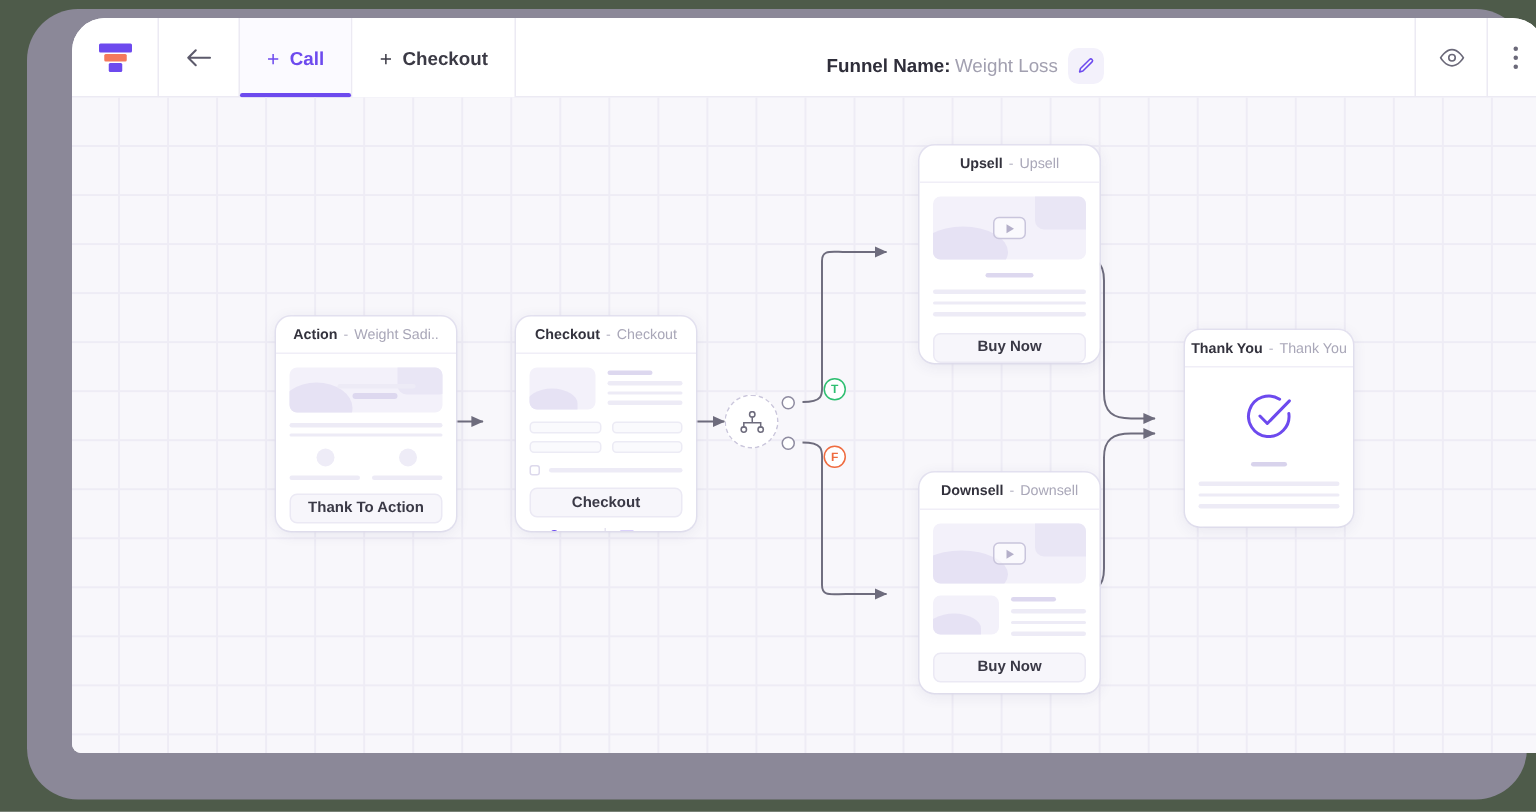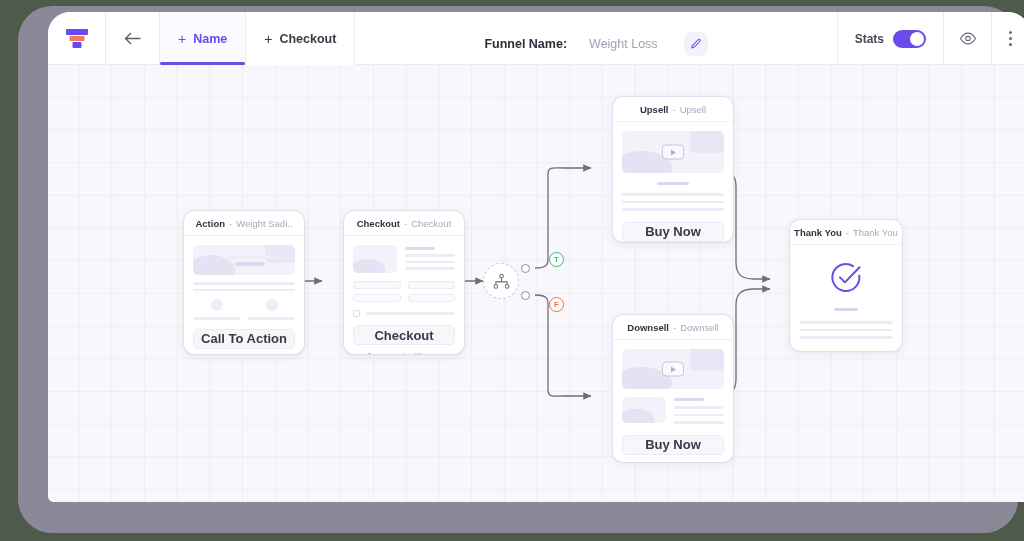--- a/index.html
+++ b/index.html
@@ -49,21 +49,21 @@
     font-size: 12.5px; font-weight: 600; color: #3b3a45;
     border-right: 1px solid #eceaf3; cursor: pointer; background: #fff;
   }
   .tab-btn.active { color: #6d4aee; background: #fbfaff; }
   .tab-btn.active::after {
     content: ""; position: absolute; left: 0; right: 0; bottom: 0;
     height: 3px; background: #6d4aee; border-radius: 2px;
   }
   .tab-plus { font-size: 14px; font-weight: 400; line-height: 1; }
   #hdr-spacer { flex: 1; border-right: 1px solid #eceaf3; display: flex; align-items: center; justify-content: center; gap: 9px; }
-  #funnel-name-wrap { display: flex; align-items: center; gap: 26px; margin-top: 12px; }
+  #funnel-name-wrap { display: flex; align-items: center; gap: 7px; margin-top: 12px; }
   #funnel-name-label { font-size: 12.5px; font-weight: 700; color: #2f2e3a; }
   #funnel-name-value { font-size: 12.5px; font-weight: 400; color: #a2a0b0; margin-left: -4px; }
   #edit-name-button {
     width: 24px; height: 24px; border-radius: 7px; background: #f3f1fb;
     display: flex; align-items: center; justify-content: center; cursor: pointer;
   }
   #stats-cell { display: flex; align-items: center; gap: 9px; padding: 0 17px; border-right: 1px solid #eceaf3; height: 53px; }
   #stats-label { font-size: 12px; font-weight: 600; color: #4b4958; }
   #stats-toggle {
     width: 33px; height: 18px; border-radius: 10px; background: #6d4aee;
@@ -111,21 +111,21 @@
   }
   .card-title .t-main { font-weight: 700; color: #33323d; }
   .card-title .t-sep { color: #b6b4c4; font-weight: 400; }
   .card-title .t-sub { font-weight: 400; color: #a9a7b8; }
   .card-body { padding: 9px 9px 0 9px; }
   .cta-wrap { padding: 0 9px; }
   .cta {
     height: 20px; border-radius: 5px; background: #f7f6fb;
     border: 1px solid #ebe9f4;
     display: flex; align-items: center; justify-content: center;
-    font-size: 13px; font-weight: 700; color: #3a3946;
+    font-size: 10px; font-weight: 700; color: #3a3946;
   }
   .card-stats {
     display: flex; align-items: center; justify-content: center; gap: 9px;
     height: 26px; font-size: 9px; color: #46444f; font-weight: 600;
   }
   .stat { display: flex; align-items: center; gap: 5px; }
   .stat-div { width: 1px; height: 12px; background: #e6e3f0; }
   .sk-line { background: #edebf6; border-radius: 2px; height: 2.5px; }
   .hero { position: relative; border-radius: 5px; background: #f3f1fa; overflow: hidden; }
   .hero .blob1 { position: absolute; left: -6px; bottom: -14px; width: 48px; height: 34px; border-radius: 50%; background: #e6e2f4; }
@@ -185,44 +185,40 @@
       </div>
 
       <div class="hdr-cell" id="back-cell">
         <svg width="17" height="13" viewBox="0 0 17 13" fill="none">
           <path d="M16 6.5H1.5M1.5 6.5L6.5 1.5M1.5 6.5L6.5 11.5" stroke="#5c5a6b" stroke-width="1.4" stroke-linecap="round" stroke-linejoin="round"></path>
         </svg>
       </div>
 
       <div class="tab-btn active">
         <span class="tab-plus">+</span>
-        <span>Name</span>
+        <span>Call</span>
       </div>
 
       <div class="tab-btn">
         <span class="tab-plus">+</span>
         <span>Checkout</span>
       </div>
 
       <div id="hdr-spacer">
         <div id="funnel-name-wrap">
           <span id="funnel-name-label">Funnel Name:</span>
           <span id="funnel-name-value">Weight Loss</span>
           <div id="edit-name-button">
             <svg width="12" height="12" viewBox="0 0 14 14" fill="none">
               <path d="M9.8 1.9a1.3 1.3 0 0 1 1.9 1.9L4.6 10.9 2 11.6l.7-2.6 7.1-7.1Z" stroke="#6d4aee" stroke-width="1.2" stroke-linejoin="round"></path>
             </svg>
           </div>
         </div>
       </div>
 
-      <div id="stats-cell">
-        <span id="stats-label">Stats</span>
-        <div id="stats-toggle"></div>
-      </div>
 
       <div class="hdr-cell" id="preview-cell">
         <svg width="18" height="13" viewBox="0 0 20 14" fill="none">
           <path d="M10 1C5 1 1.6 7 1.6 7S5 13 10 13s8.4-6 8.4-6S15 1 10 1Z" stroke="#6b6979" stroke-width="1.2"></path>
           <circle cx="10" cy="7" r="2.4" stroke="#6b6979" stroke-width="1.2"></circle>
         </svg>
       </div>
 
 
       <div class="hdr-cell" id="more-cell">
@@ -281,21 +277,21 @@
               <div class="circ-icon"></div>
               <div class="sk-line" style="width:100%;"></div>
             </div>
             <div style="flex:1; display:flex; flex-direction:column; align-items:center; gap:6px;">
               <div class="circ-icon"></div>
               <div class="sk-line" style="width:100%;"></div>
             </div>
           </div>
         </div>
         <div class="cta-wrap" style="margin-top:9px;">
-          <div class="cta">Call To Action</div>
+          <div class="cta">Thank To Action</div>
         </div>
         <div class="card-stats">
           
           
           
         </div>
       </div>
 
       <div class="page-card" id="card-checkout" style="left:276px; top:146px; width:120px; height:143px;">
         <div class="card-title">

